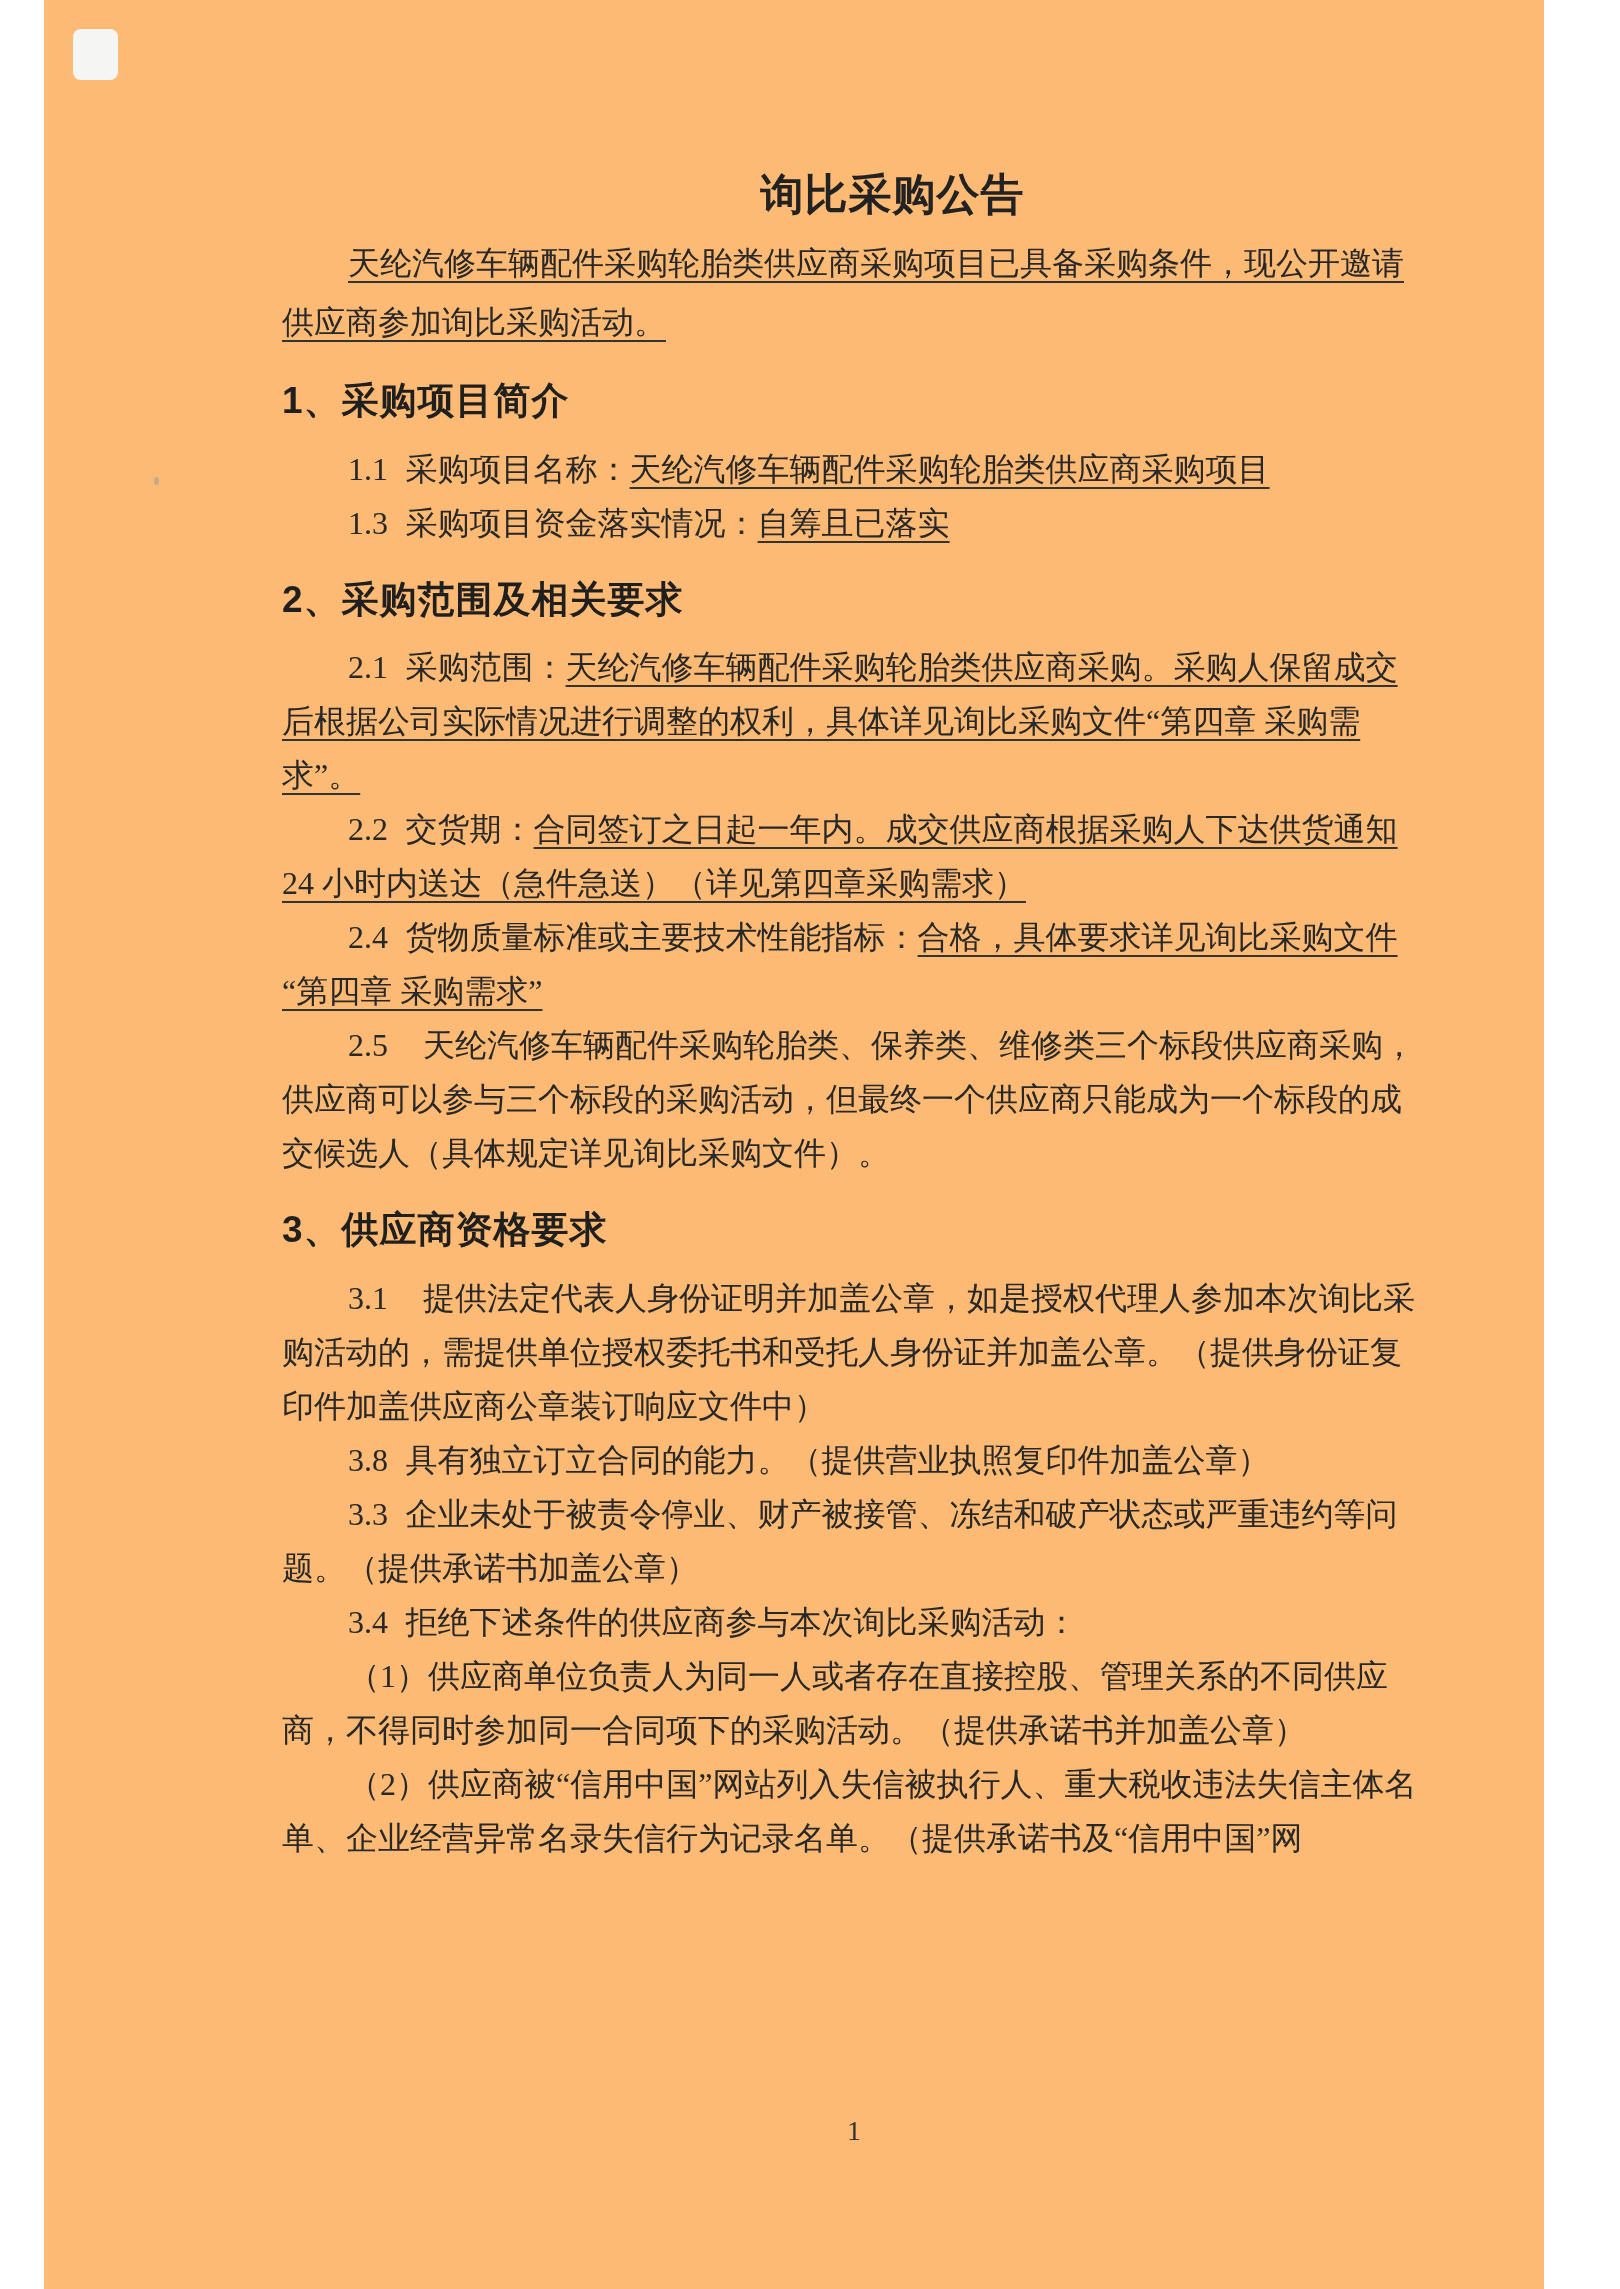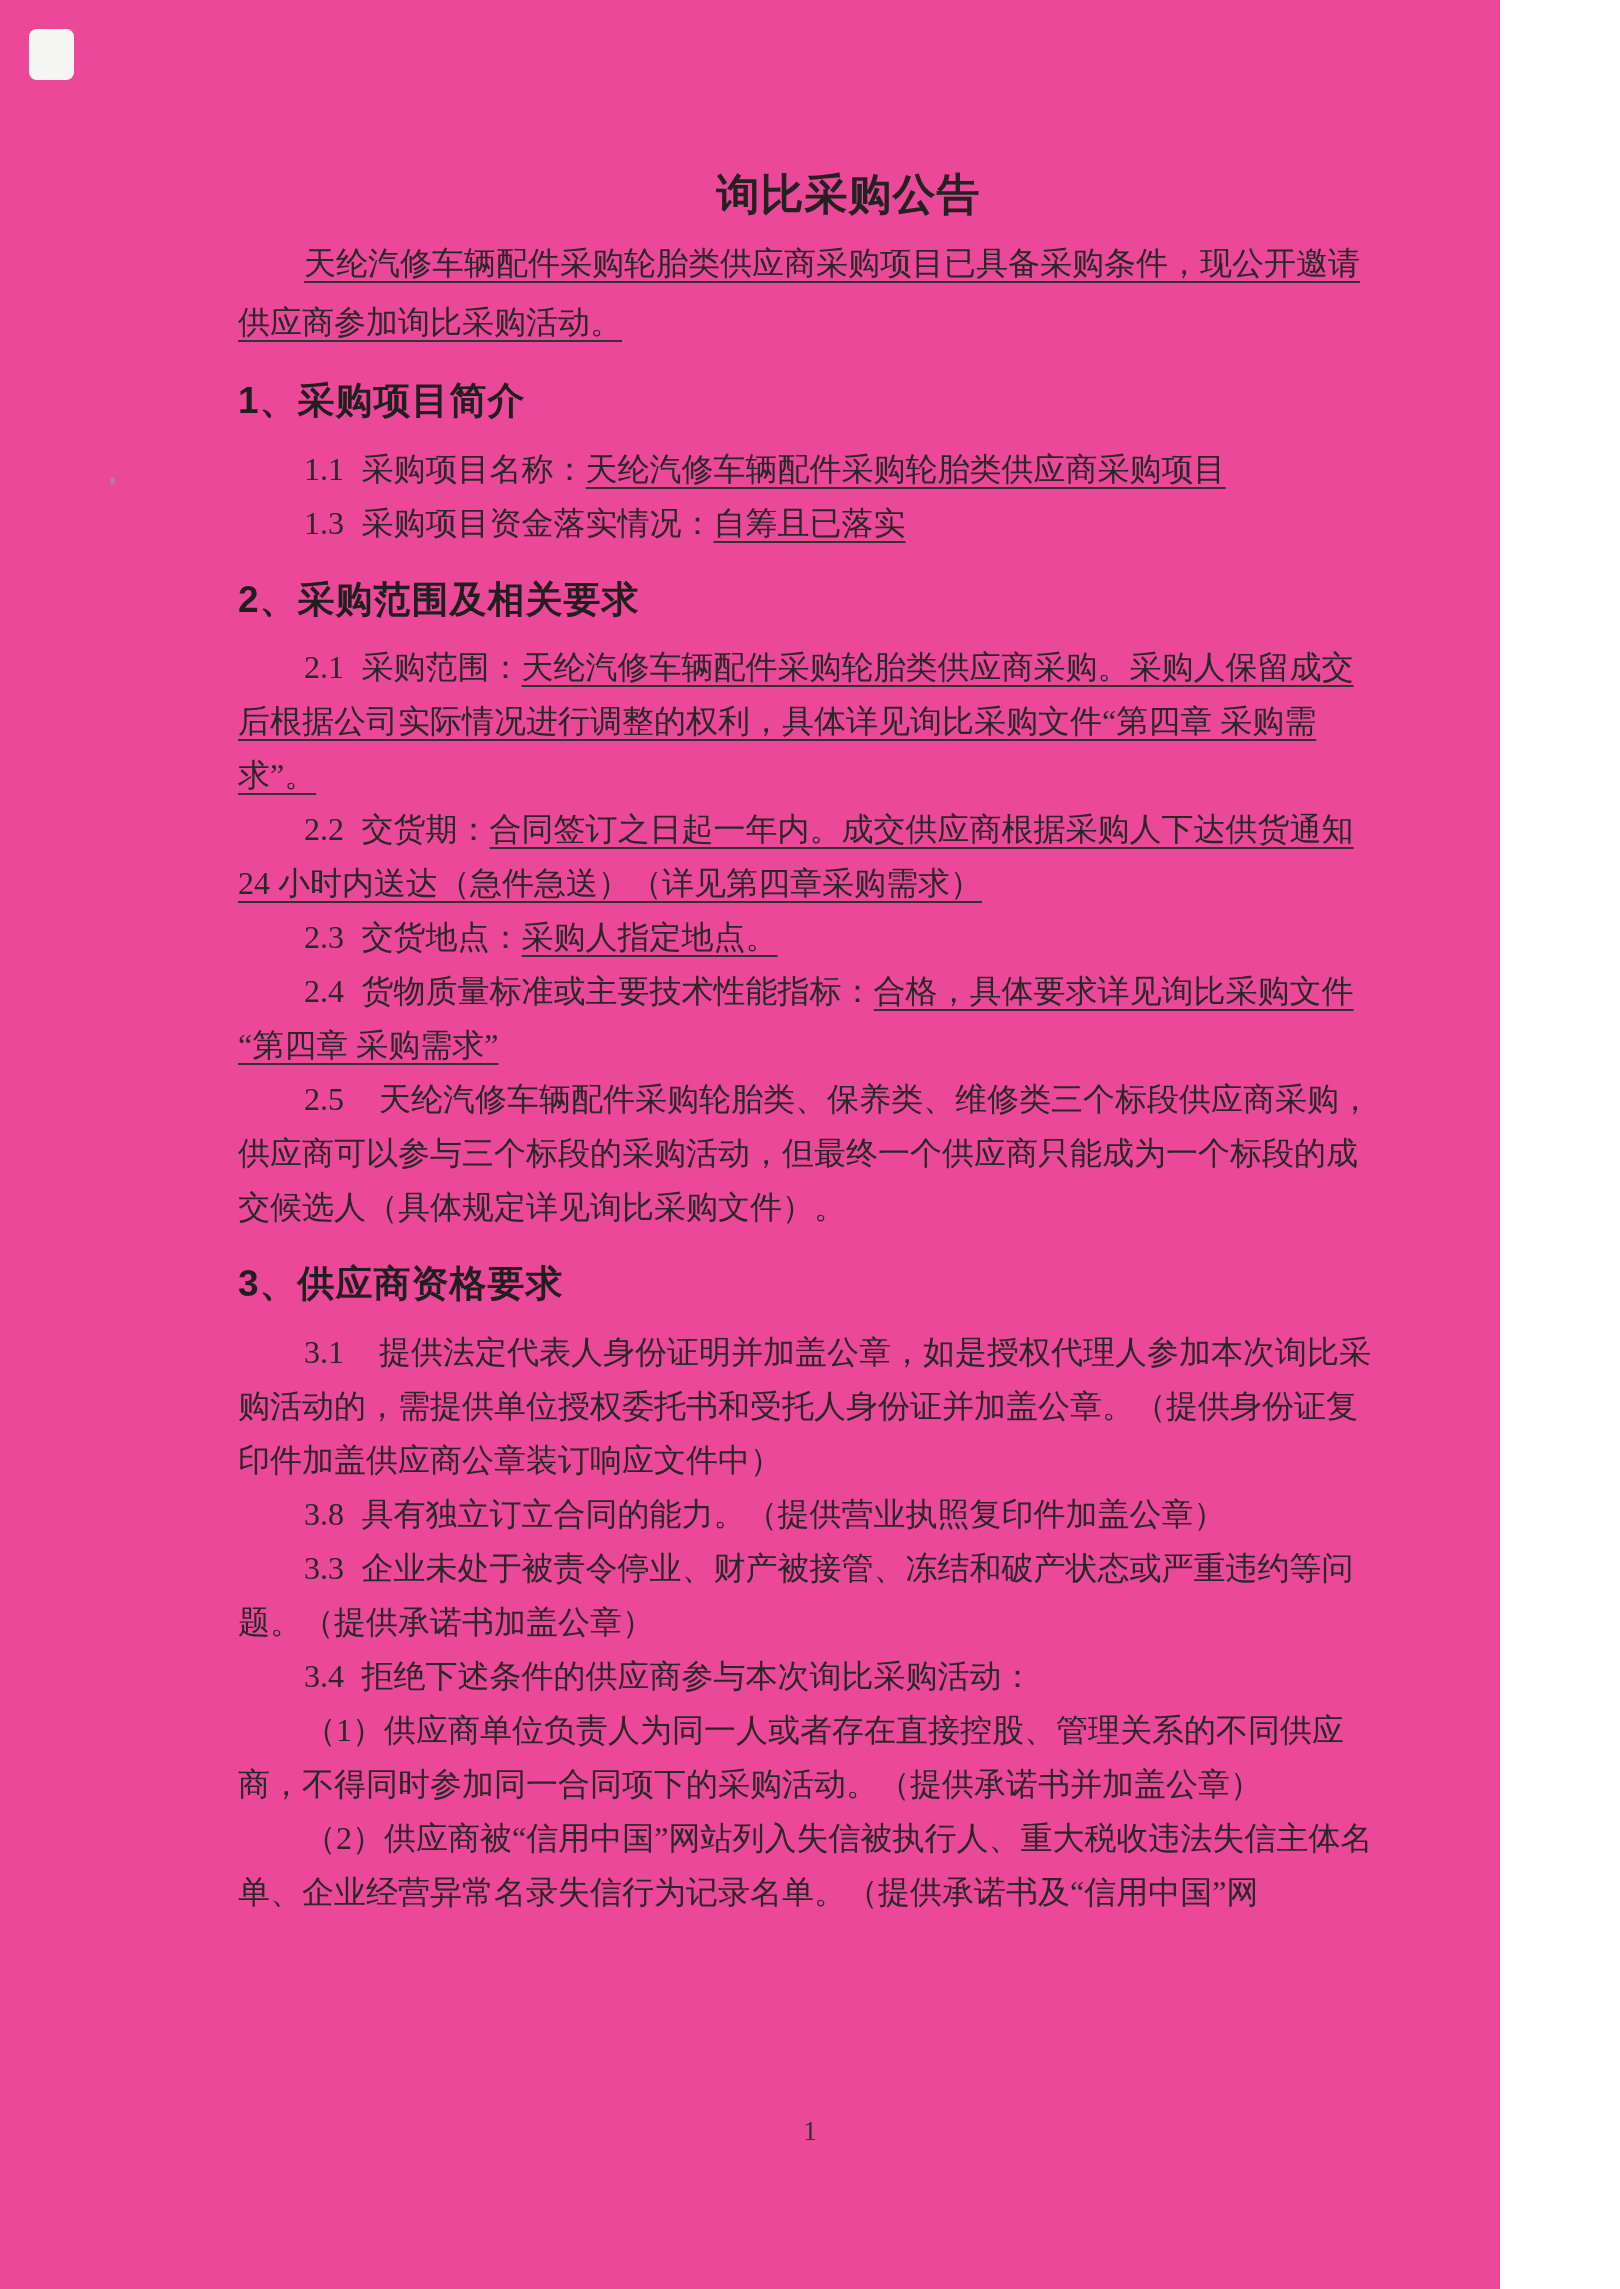--- a/index.html
+++ b/index.html
@@ -4,24 +4,25 @@
 <style>
   html, body {
     margin: 0;
     padding: 0;
     background: #ffffff;
   }
   .page {
     position: relative;
     width: 1500px;
     height: 2290px;
-    background: #ec4899;
+    background: #fdba74;
     overflow: hidden;
     font-family: "Liberation Serif", "DejaVu Serif", serif;
     color: #282828;
+    margin-left: 44px;
   }
   .content {
     position: absolute;
     left: 238px;
     top: 165px;
     width: 1137px;
   }
   .title {
     font-size: 43px;
     font-weight: bold;
@@ -117,21 +118,20 @@
 
     <p class="body"><span class="num">1.3</span><span>采购项目资金落实情况：</span><span class="u">自筹且已落实</span></p>
 
 
     <h2 class="sec">2、采购范围及相关要求</h2>
 
     <p class="body"><span class="num">2.1</span><span>采购范围：</span><span class="u">天纶汽修车辆配件采购轮胎类供应商采购。采购人保留成交后根据公司实际情况进行调整的权利，具体详见询比采购文件“第四章 采购需求”。</span></p>
 
     <p class="body"><span class="num">2.2</span><span>交货期：</span><span class="u">合同签订之日起一年内。成交供应商根据采购人下达供货通知 24 小时内送达（急件急送）（详见第四章采购需求）</span></p>
 
-    <p class="body"><span class="num">2.3</span><span>交货地点：</span><span class="u">采购人指定地点。</span></p>
 
     <p class="body"><span class="num">2.4</span><span>货物质量标准或主要技术性能指标：</span><span class="u">合格，具体要求详见询比采购文件“第四章 采购需求”</span></p>
 
     <p class="body"><span class="num wide">2.5</span><span>天纶汽修车辆配件采购轮胎类、保养类、维修类三个标段供应商采购，供应商可以参与三个标段的采购活动，但最终一个供应商只能成为一个标段的成交候选人（具体规定详见询比采购文件）。</span></p>
 
     <h2 class="sec">3、供应商资格要求</h2>
 
     <p class="body"><span class="num wide">3.1</span><span>提供法定代表人身份证明并加盖公章，如是授权代理人参加本次询比采购活动的，需提供单位授权委托书和受托人身份证并加盖公章。（提供身份证复印件加盖供应商公章装订响应文件中）</span></p>
 
     <p class="body"><span class="num">3.8</span><span>具有独立订立合同的能力。（提供营业执照复印件加盖公章）</span></p>

